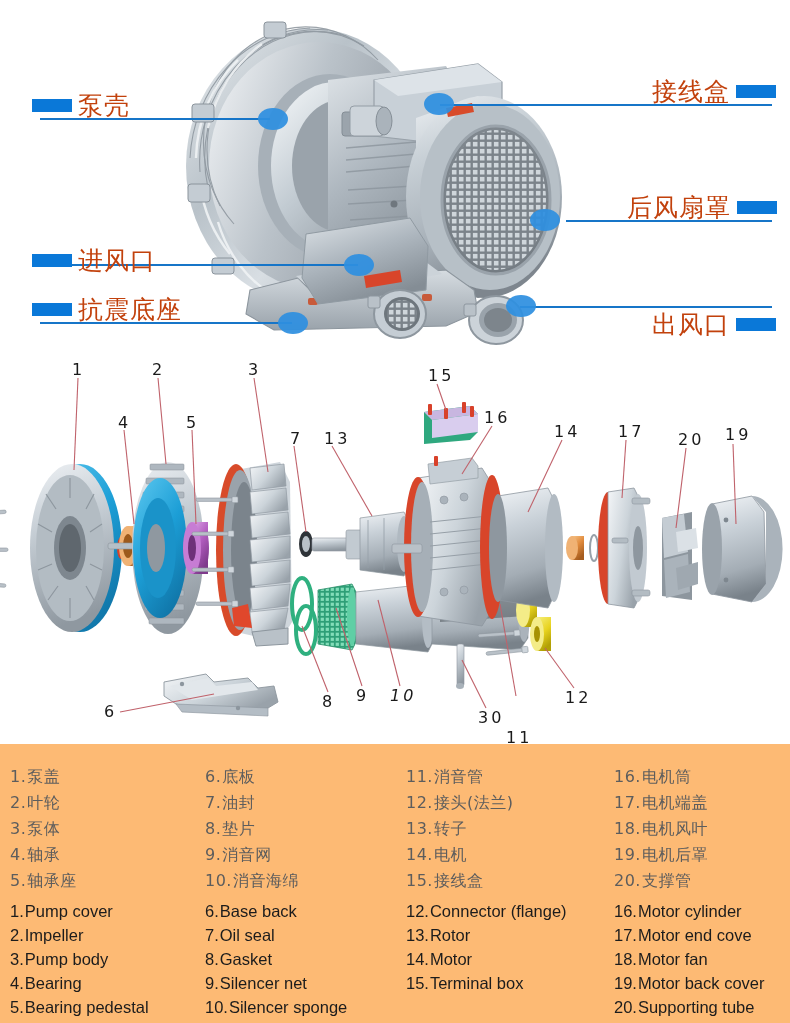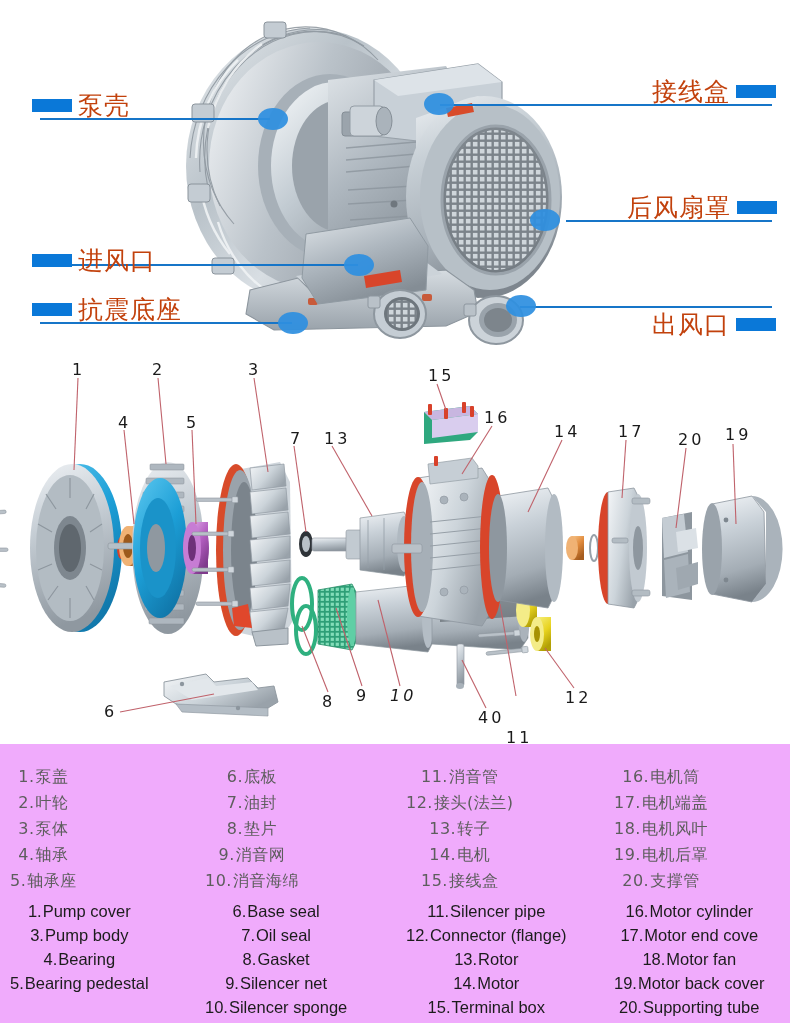--- a/index.html
+++ b/index.html
@@ -82,22 +82,21 @@
     color: #1a1a1a;
     letter-spacing: 3px;
     line-height: 1;
     white-space: nowrap;
   }
 
   
   #legend {
     position: absolute; left: 0; top: 744px;
     width: 790px; height: 279px;
-    background: #f0abfc;
-    text-align: center;
+    background: #fdba74;
   }
   .legend-block { position: absolute; width: 790px; }
   #legend-cn { top: 20px; }
   #legend-en { top: 155px; }
 
   .lg-col { position: absolute; top: 0; }
   .lg-col.c0 { left: 10px; }
   .lg-col.c1 { left: 205px; }
   .lg-col.c2 { left: 406px; }
   .lg-col.c3 { left: 614px; }
@@ -652,21 +651,21 @@
   <div class="num" style="left:428px; top:16px;">15</div>
   <div class="num" style="left:484px; top:58px;">16</div>
   <div class="num" style="left:554px; top:72px;">14</div>
   <div class="num" style="left:618px; top:72px;">17</div>
   <div class="num" style="left:678px; top:80px;">20</div>
   <div class="num" style="left:725px; top:75px;">19</div>
   <div class="num" style="left:104px; top:352px;">6</div>
   <div class="num" style="left:322px; top:342px;">8</div>
   <div class="num" style="left:356px; top:336px;">9</div>
   <div class="num" style="left:390px; top:336px;font-style:italic;">10</div>
-  <div class="num" style="left:478px; top:358px;">40</div>
+  <div class="num" style="left:478px; top:358px;">30</div>
   <div class="num" style="left:506px; top:346px;margin-top:32px;">11</div>
   <div class="num" style="left:565px; top:338px;">12</div>
 </div>
 
 <div id="legend">
 
   <div class="legend-block" id="legend-cn">
     <div class="lg-col c0">
       <div class="lg-item"><span class="lg-num">1.</span><span>泵盖</span></div>
       <div class="lg-item"><span class="lg-num">2.</span><span>叶轮</span></div>
@@ -693,33 +692,33 @@
       <div class="lg-item"><span class="lg-num">17.</span><span>电机端盖</span></div>
       <div class="lg-item"><span class="lg-num">18.</span><span>电机风叶</span></div>
       <div class="lg-item"><span class="lg-num">19.</span><span>电机后罩</span></div>
       <div class="lg-item"><span class="lg-num">20.</span><span>支撑管</span></div>
     </div>
   </div>
 
   <div class="legend-block" id="legend-en">
     <div class="lg-col c0">
       <div class="lg-item"><span class="lg-num">1.</span><span>Pump cover</span></div>
+      <div class="lg-item"><span class="lg-num">2.</span><span>Impeller</span></div>
       <div class="lg-item"><span class="lg-num">3.</span><span>Pump body</span></div>
       <div class="lg-item"><span class="lg-num">4.</span><span>Bearing</span></div>
       <div class="lg-item"><span class="lg-num">5.</span><span>Bearing pedestal</span></div>
     </div>
     <div class="lg-col c1">
-      <div class="lg-item"><span class="lg-num">6.</span><span>Base seal</span></div>
+      <div class="lg-item"><span class="lg-num">6.</span><span>Base back</span></div>
       <div class="lg-item"><span class="lg-num">7.</span><span>Oil seal</span></div>
       <div class="lg-item"><span class="lg-num">8.</span><span>Gasket</span></div>
       <div class="lg-item"><span class="lg-num">9.</span><span>Silencer net</span></div>
       <div class="lg-item"><span class="lg-num">10.</span><span>Silencer sponge</span></div>
     </div>
     <div class="lg-col c2">
-      <div class="lg-item"><span class="lg-num">11.</span><span>Silencer pipe</span></div>
       <div class="lg-item"><span class="lg-num">12.</span><span>Connector (flange)</span></div>
       <div class="lg-item"><span class="lg-num">13.</span><span>Rotor</span></div>
       <div class="lg-item"><span class="lg-num">14.</span><span>Motor</span></div>
       <div class="lg-item"><span class="lg-num">15.</span><span>Terminal box</span></div>
     </div>
     <div class="lg-col c3">
       <div class="lg-item"><span class="lg-num">16.</span><span>Motor cylinder</span></div>
       <div class="lg-item"><span class="lg-num">17.</span><span>Motor end cove</span></div>
       <div class="lg-item"><span class="lg-num">18.</span><span>Motor fan</span></div>
       <div class="lg-item"><span class="lg-num">19.</span><span>Motor back cover</span></div>

